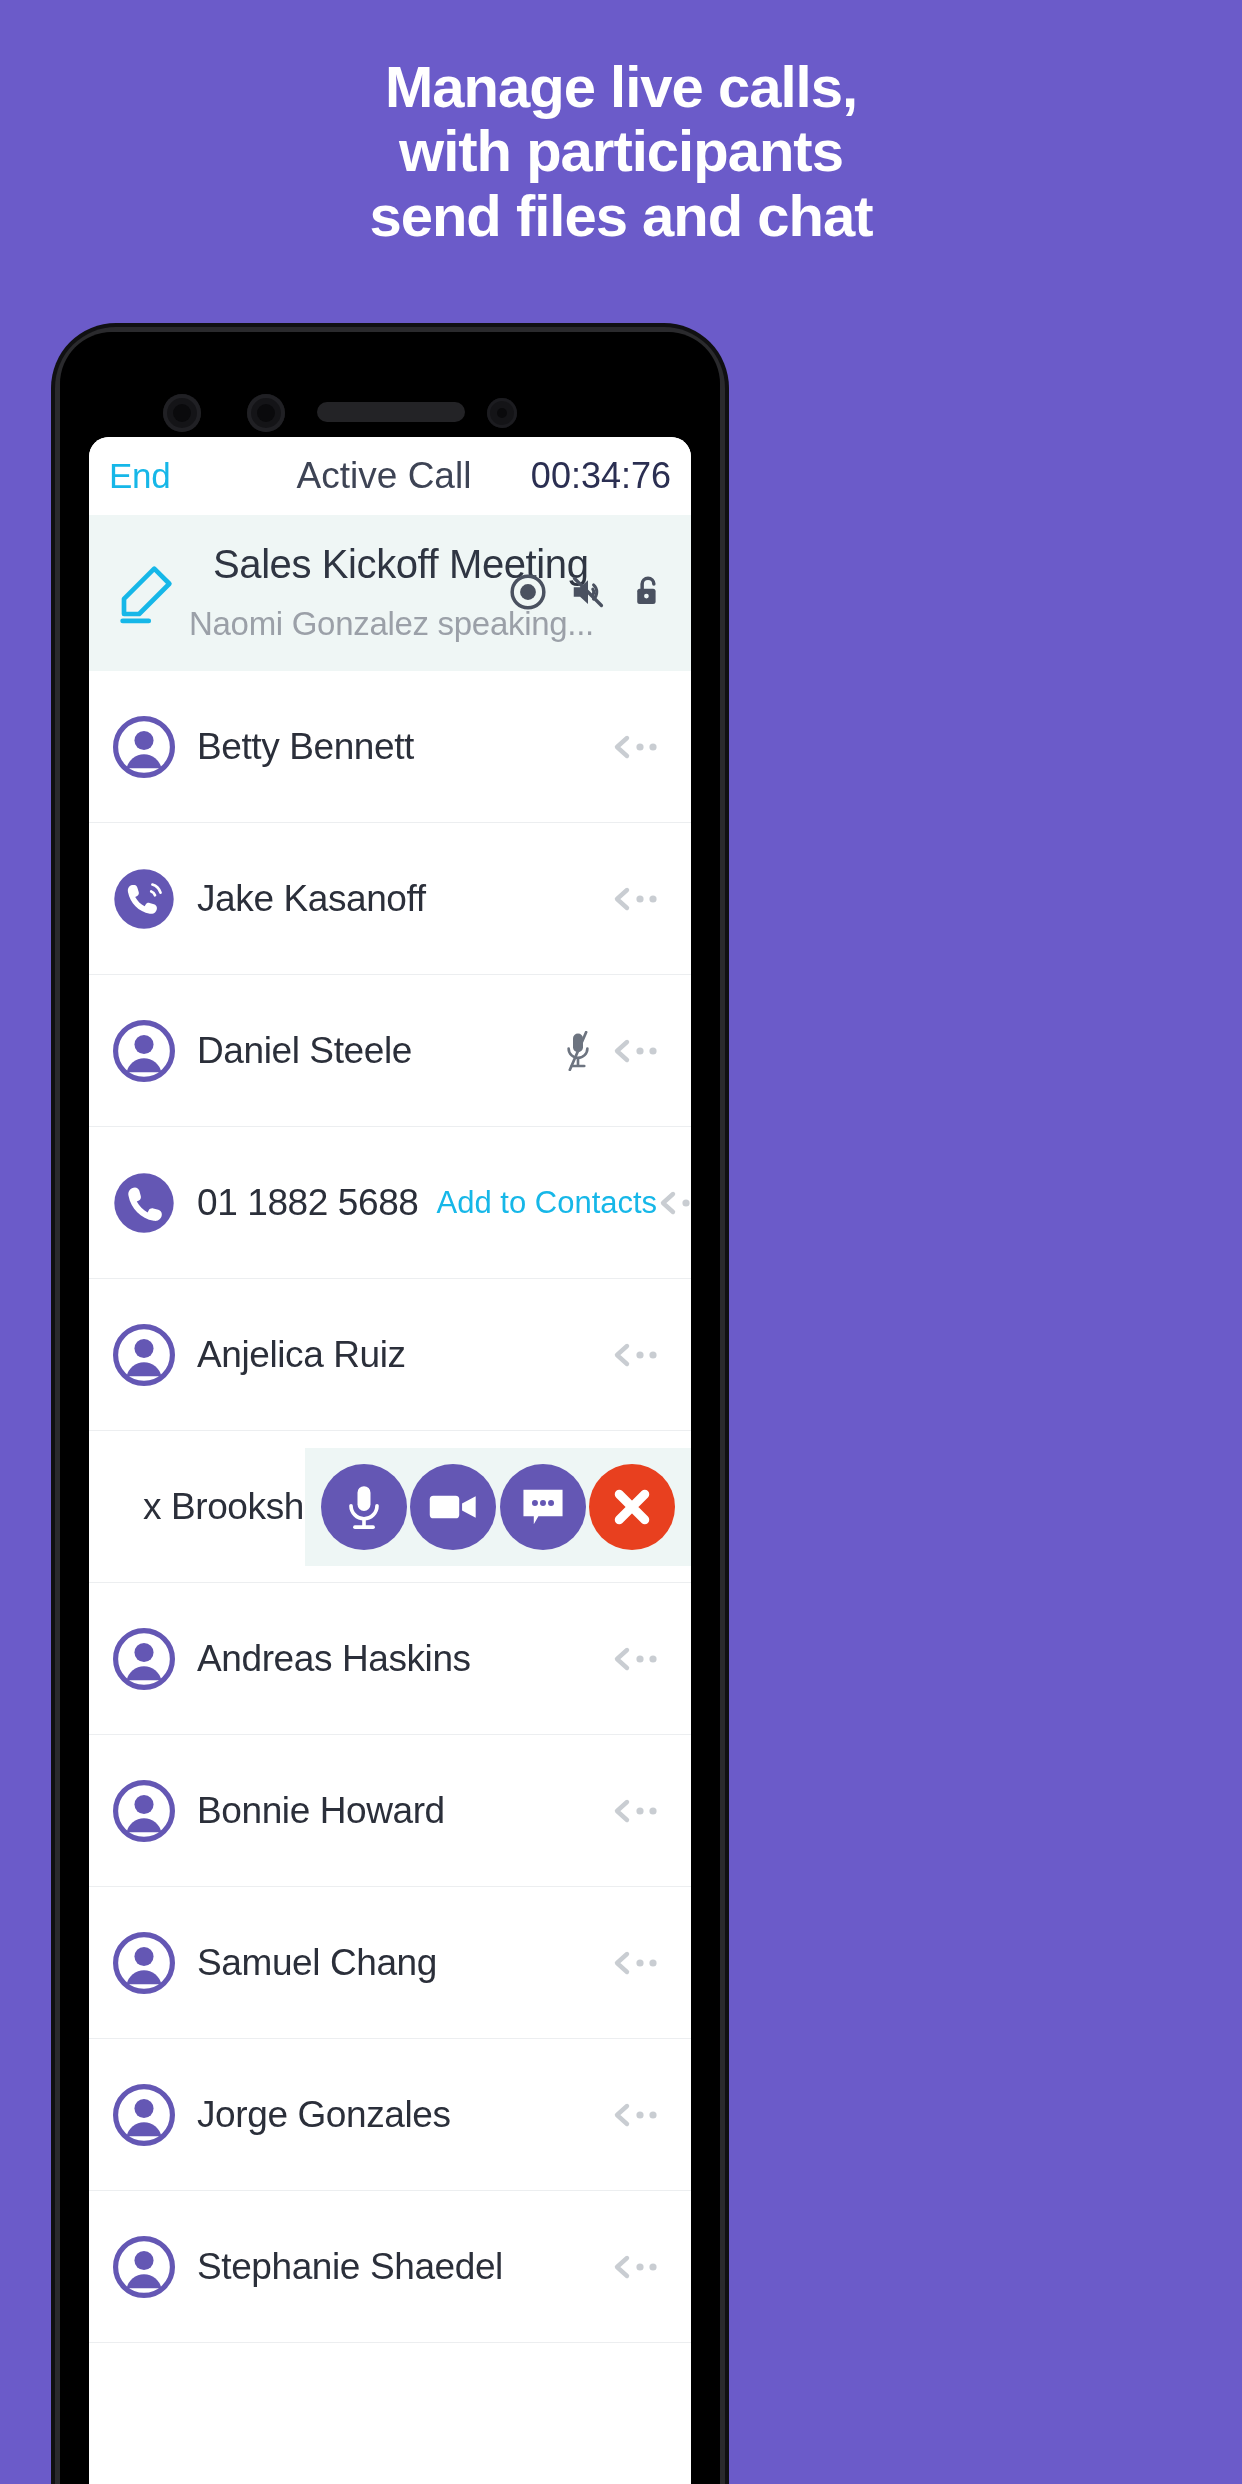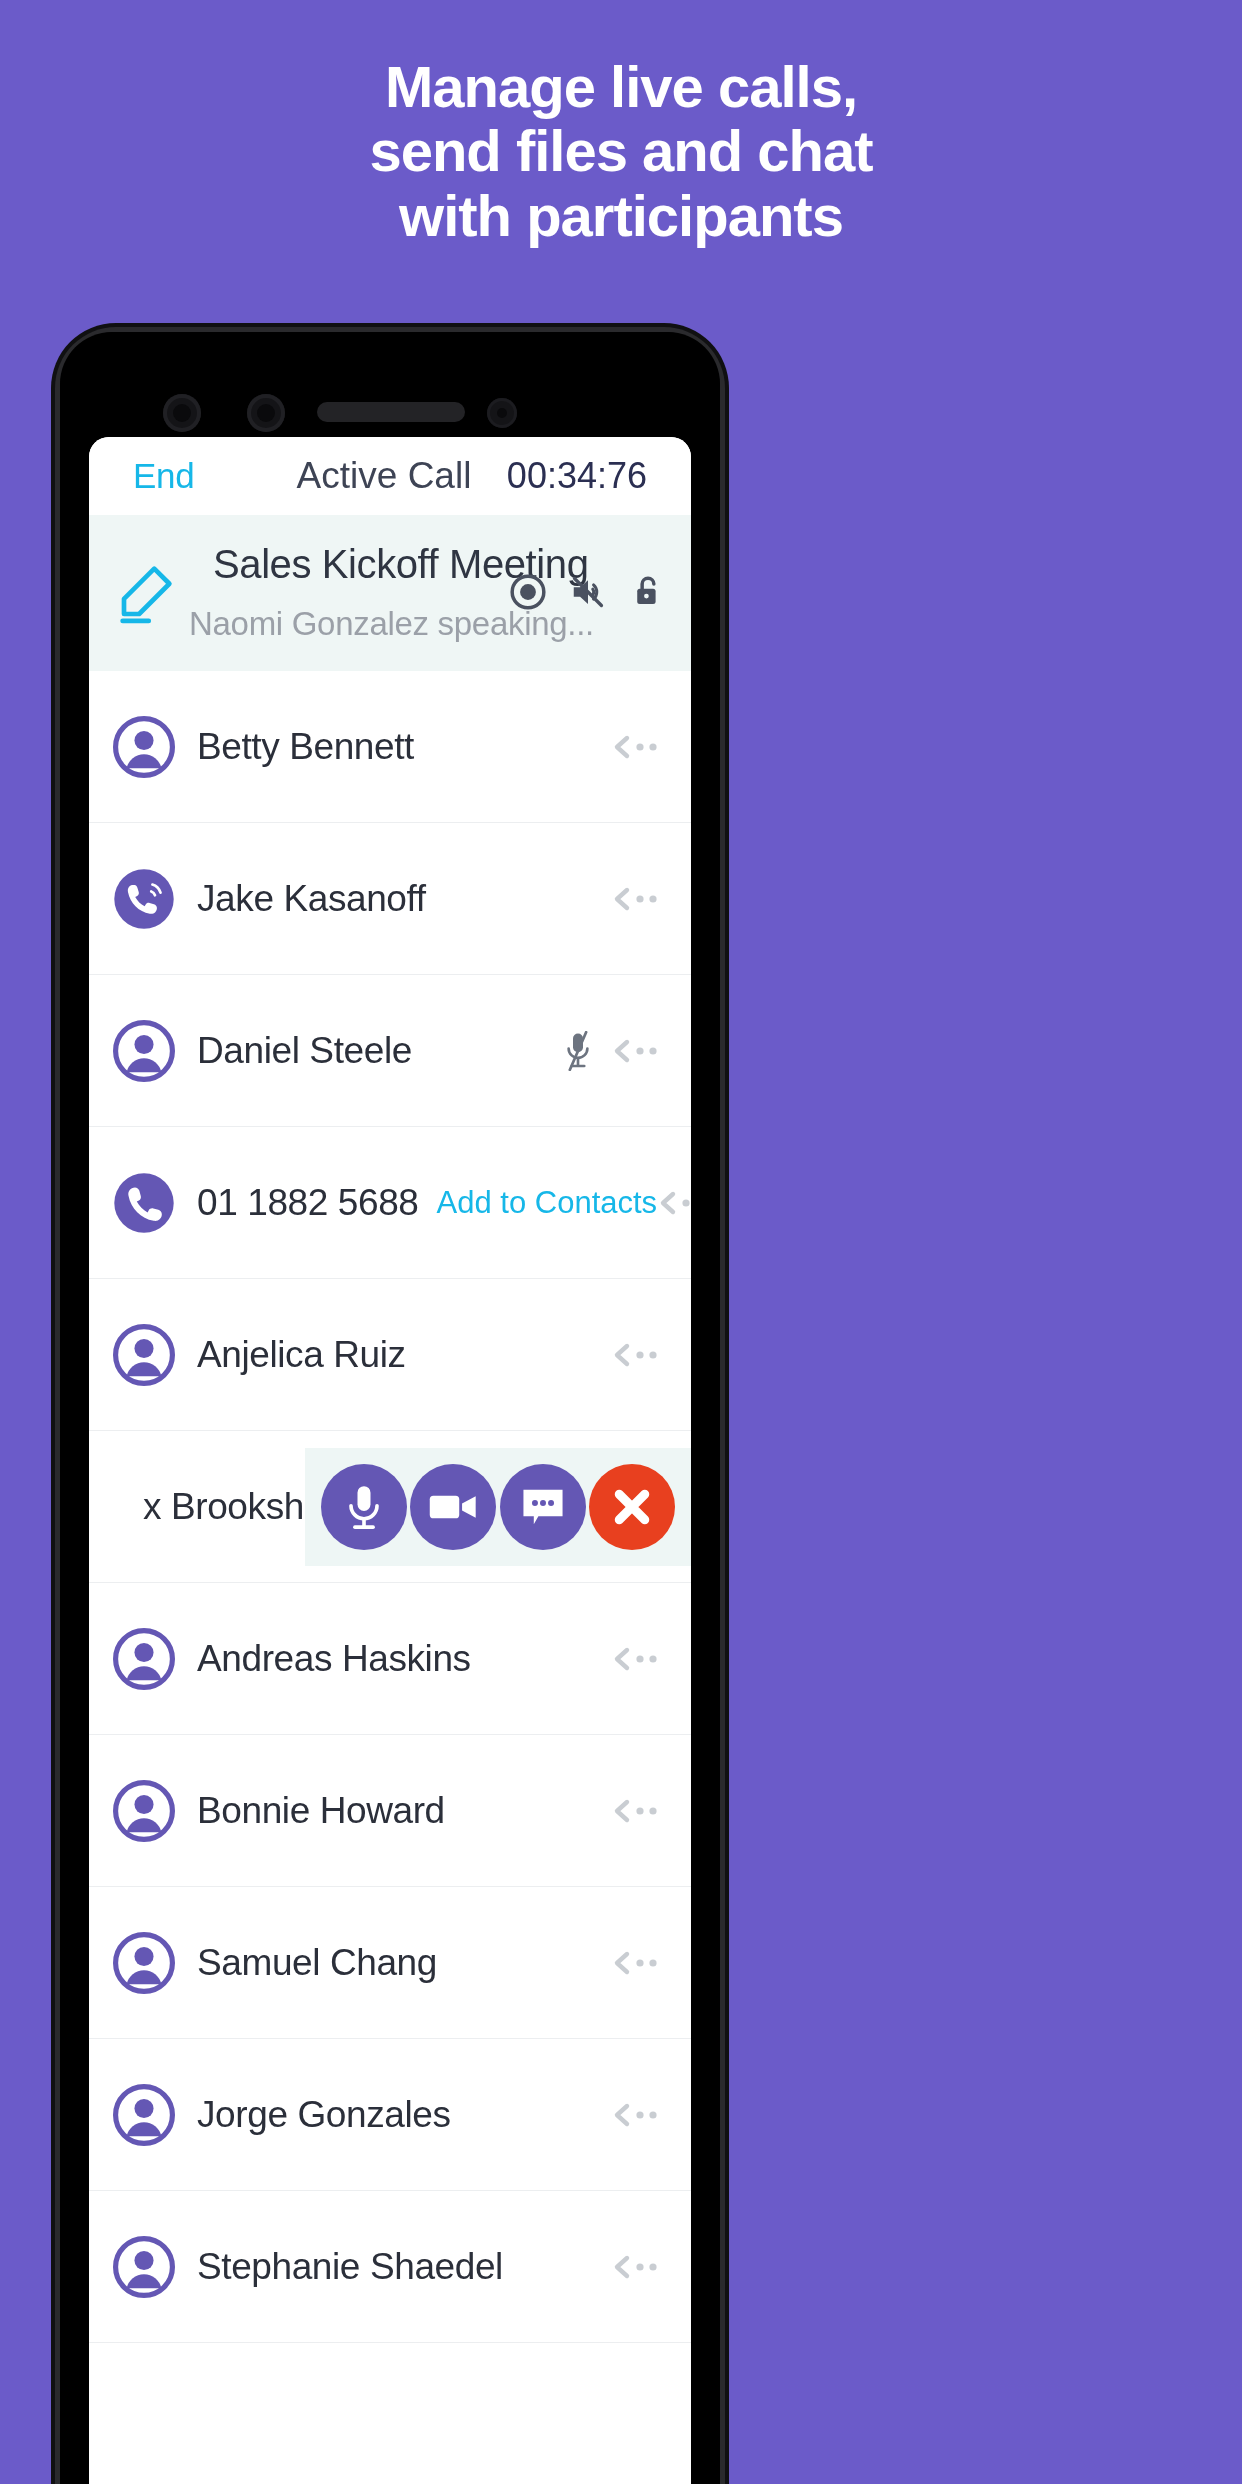--- a/index.html
+++ b/index.html
@@ -66,21 +66,21 @@
     left:29px; top:105px; right:29px; bottom:0;
     background:#ffffff;
     border-radius:20px 20px 0 0;
     overflow:hidden;
   }
 
   
   .navbar{
     height:78px;
     display:flex; align-items:center;
-    padding:0 44px;
+    padding:0 20px;
     background:#fff;
     position:relative;
   }
   .nav-end{
     color:#16b7e8; font-size:35px; font-weight:500;
     letter-spacing:-0.3px;
   }
   .nav-title{
     position:absolute; left:0; right:12px; text-align:center;
     font-size:37px; color:#3e4455; font-weight:400;
@@ -160,22 +160,22 @@
   .fab.danger{ background:#e8401f; }
   .fab svg{ display:block; }
 </style>
 </head>
 <body>
 
 <div id="stage">
 
   <div class="headline">
     <span class="ln">Manage live calls,</span>
+    <span class="ln">with participants</span>
     <span class="ln">send files and chat</span>
-    <span class="ln">with participants</span>
   </div>
 
   <div class="phone">
     <div class="phone-inner">
 
       <div class="sensor-row">
         <div class="cam c1">
             <div class="lens"></div>
           </div>
         <div class="cam c2">

